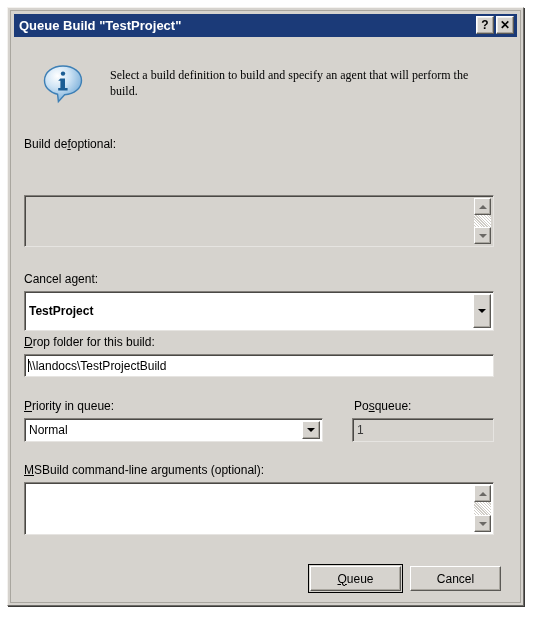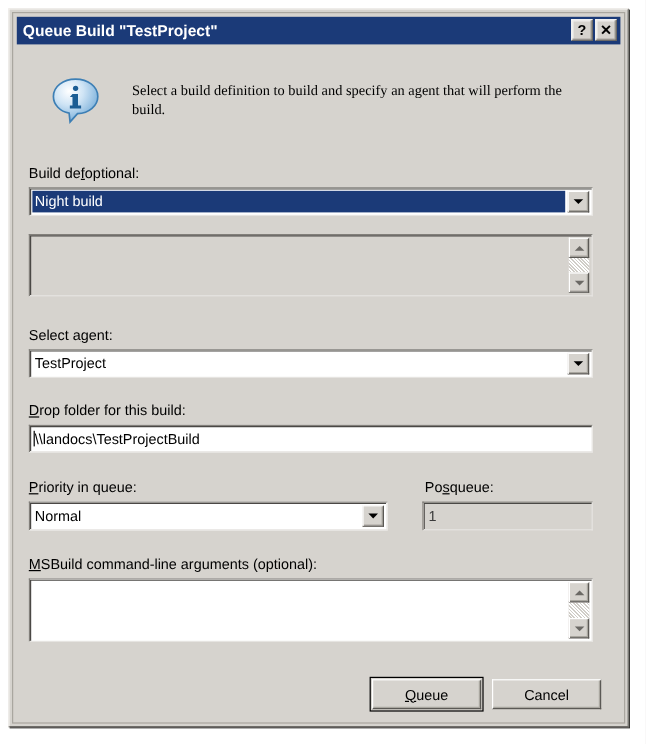--- a/index.html
+++ b/index.html
@@ -300,43 +300,37 @@
                      C39.5 9.2 31.5 3 21 3 Z" fill="url(#ibg)" stroke="#3d7fb5" stroke-width="1.4"></path>
             <circle cx="21" cy="10.6" r="2.2" fill="#1b5d94"></circle>
             <path d="M18.4 15.4 h4.6 v9.6 h2.6 v2.4 h-9.4 v-2.4 h2.2 v-7.2 h-2.2 z" fill="#1b5d94"></path>
           </svg>
         </div>
         <div class="msg-text">Select a build definition to build and specify an agent that will perform the build.</div>
       </div>
 
       <div class="field-label" style="left:10px; top:98px;"><span>Build de</span><span class="ul">f</span><span>optional:</span></div>
 
-      <div class="sunken combo" style="left:10px; top:117px; width:470px; height:24px;">
-        <div class="combo-value selected">Night build</div>
-        <div class="combo-btn">
-            <span class="arrow-down"></span>
-          </div>
-      </div>
 
       <div class="sunken disabled" style="left:10px; top:156px; width:470px; height:52px;">
         <span class="input-text" style="top:10px; transform:none;"></span>
         <div class="vscroll">
           <div class="vscroll-track"></div>
           <div class="scroll-btn up">
               <span class="arrow-up-sm"></span>
             </div>
           <div class="scroll-btn down">
               <span class="arrow-down-sm"></span>
             </div>
         </div>
       </div>
 
-      <div class="field-label" style="left:10px; top:233px;"><span>Select a</span><span class="ul">g</span><span>ent:</span></div>
-
-      <div class="sunken combo" style="left:10px; top:252px; width:470px; height:24px;">
+      <div class="field-label" style="left:10px; top:233px;"><span>Cancel a</span><span class="ul">g</span><span>ent:</span></div>
+
+      <div class="sunken combo" style="left:10px; top:252px; width:470px; height:40px;font-weight:bold;">
         <div class="combo-value">TestProject</div>
         <div class="combo-btn">
             <span class="arrow-down"></span>
           </div>
       </div>
 
       <div class="field-label" style="left:10px; top:296px;"><span class="ul">D</span><span>rop folder for this build:</span></div>
 
       <div class="sunken" style="left:10px; top:315px; width:470px; height:23px;">
         <span class="input-text" style="left:3px;"><span class="caret"></span><span>\\landocs\TestProjectBuild</span></span>

